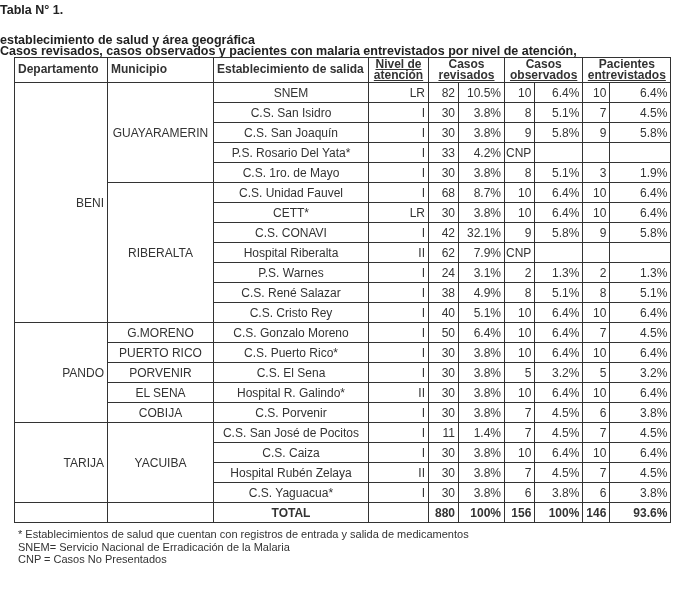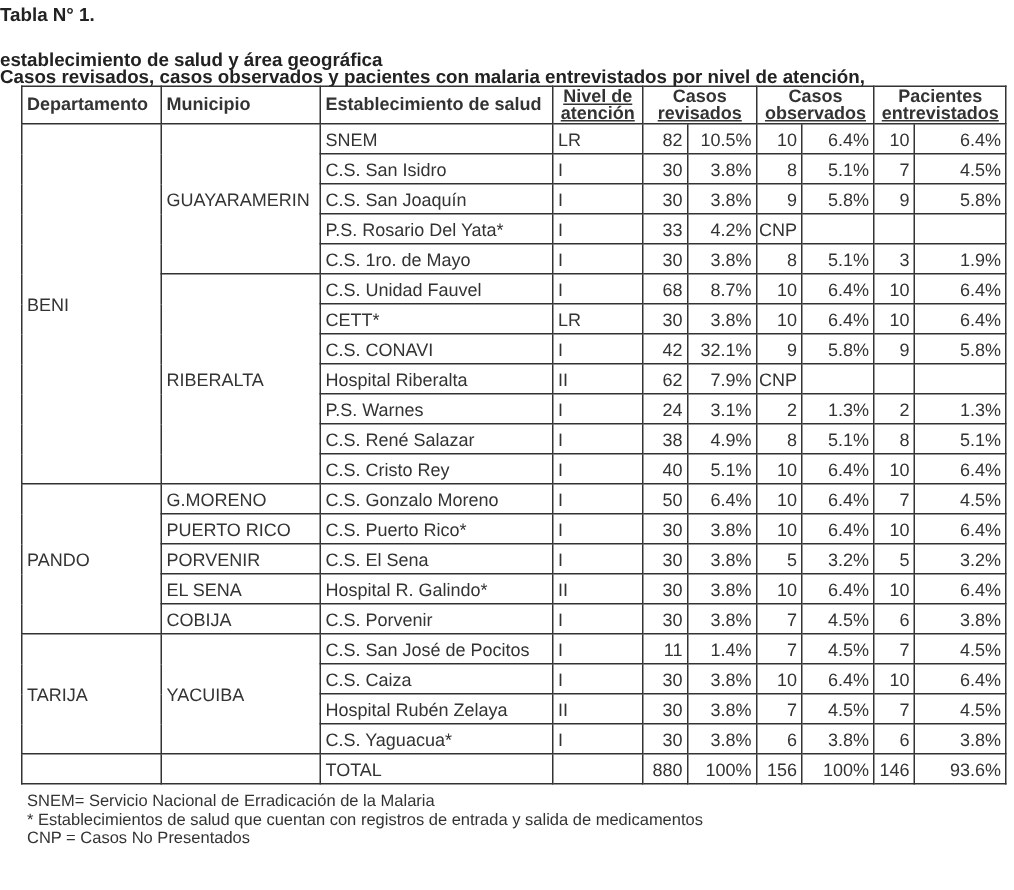--- a/index.html
+++ b/index.html
@@ -7,24 +7,24 @@
   .title { position:absolute; left:0; width:676px; text-align:left; font-weight:bold; font-size:12.5px; line-height:15px; color:#222; }
   .t1 { top:3px; }
   .t2 { top:4px;margin-top:40px; }
   .t3 { top:33px; }
   table { position:absolute; left:14px; top:57px; border-collapse:collapse; font-size:12px; color:#333; }
   td, th { border:1px solid #333; padding:0 3px; height:19px; line-height:18px; white-space:nowrap; }
   th { font-weight:bold; height:23px; line-height:11px; vertical-align:bottom; padding-bottom:1px; }
   th.left { text-align:left; vertical-align:middle; }
   th.grp { text-align:center; }
   th.grp span { text-decoration:underline; }
-  .c { text-align:left; }
+  .c { text-align:right; }
   .r { text-align:right; }
-  .l { text-align:left; }
-  tr.total td { font-weight:normal;margin-left:36px; }
+  .l { text-align:center; }
+  tr.total td { font-weight:bold;margin-left:36px; }
   .notes { position:absolute; left:18px; top:528px; font-size:11px; line-height:12.6px; color:#333; }
 </style>
 </head>
 <body>
 
 <div class="title t1">Tabla N° 1.</div>
 <div class="title t2">Casos revisados, casos observados y pacientes con malaria entrevistados por nivel de atención,</div>
 <div class="title t3">establecimiento de salud y área geográfica</div>
 
 <table>
@@ -37,21 +37,21 @@
       <col style="width:46px">
       <col style="width:24px">
       <col style="width:48px">
     <col style="width:26px">
       <col style="width:61px">
   </colgroup>
   <thead>
     <tr>
       <th class="left">Departamento</th>
       <th class="left">Municipio</th>
-      <th class="left">Establecimiento de salud</th>
+      <th class="left">Establecimiento de salida</th>
       <th class="grp"><span>Nivel de</span><br><span>atención</span></th>
       <th class="grp" colspan="2"><span style="text-decoration:none">Casos</span><br><span>revisados</span></th>
       <th class="grp" colspan="2"><span style="text-decoration:none">Casos</span><br><span>observados</span></th>
       <th class="grp" colspan="2"><span style="text-decoration:none">Pacientes</span><br><span>entrevistados</span></th>
     </tr>
   </thead>
   <tbody id="tbody">
       <tr>
         <td class="c" rowspan="12">BENI</td>
         <td class="l" rowspan="5">GUAYARAMERIN</td>
@@ -282,16 +282,16 @@
         <td class="r">100%</td>
         <td class="r">156</td>
         <td class="r">100%</td>
         <td class="r">146</td>
         <td class="r">93.6%</td>
       </tr>
     </tbody>
 </table>
 
 <div class="notes">
+  <div>* Establecimientos de salud que cuentan con registros de entrada y salida de medicamentos</div>
   <div>SNEM= Servicio Nacional de Erradicación de la Malaria</div>
-  <div>* Establecimientos de salud que cuentan con registros de entrada y salida de medicamentos</div>
   <div>CNP = Casos No Presentados</div>
 </div>
 
 </body></html>

